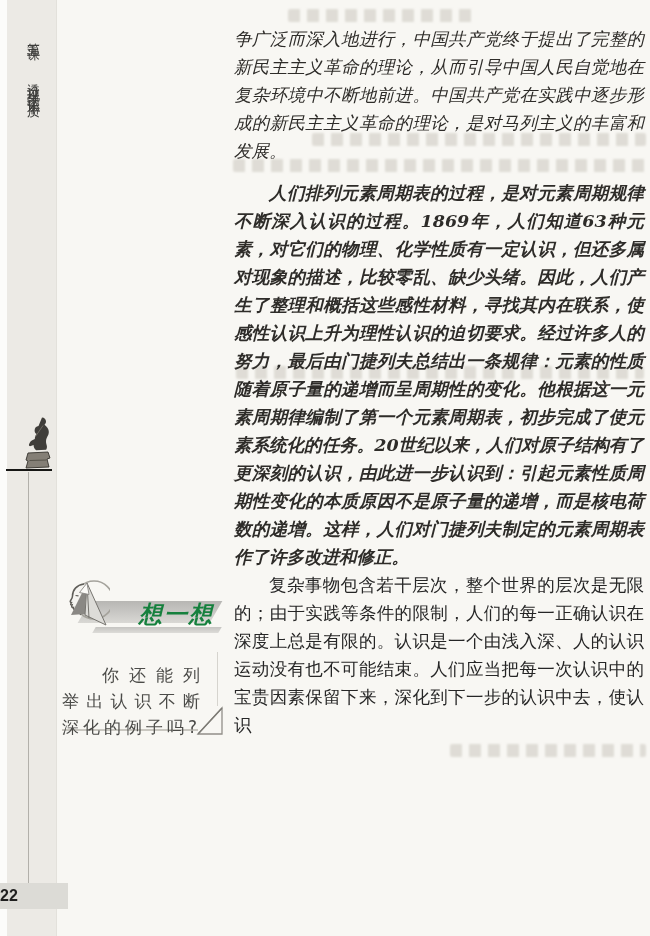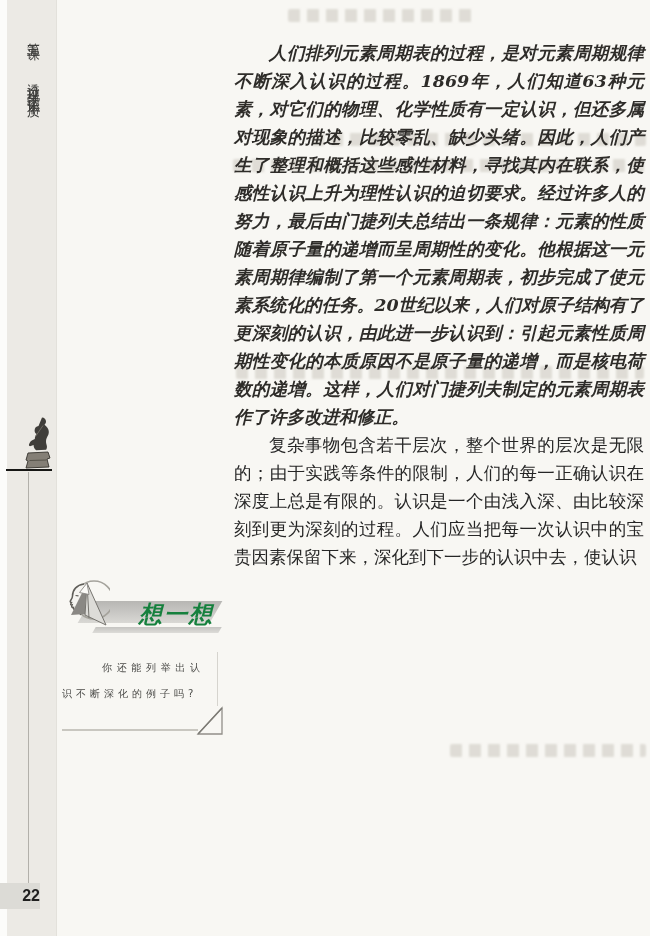--- a/index.html
+++ b/index.html
@@ -15,37 +15,37 @@
     position:absolute;left:24px;top:32px;height:560px;
     writing-mode:vertical-rl;text-orientation:upright;
     font-size:13px;letter-spacing:3px;color:#3c3c3a;
     font-family:"DejaVu Serif","Liberation Serif",serif;
   }
   .vtext span + span{margin-top:14px;}
   .statue{position:absolute;left:23px;top:416px;width:31px;height:54px;}
   .statue-baseline{position:absolute;left:6px;top:469px;width:46px;height:2.4px;background:#161614;}
   .vertical-rule{position:absolute;left:28px;top:472px;width:1.4px;height:411px;background:#b2b0aa;}
   .page-badge{
-    position:absolute;left:0;top:883px;width:40px;height:26px;background:#dcdbd6;
-    display:flex;align-items:center;justify-content:flex-end;padding-left:8px;box-sizing:border-box;
+    position:absolute;left:0;top:883px;width:68px;height:26px;background:#dcdbd6;
+    display:flex;align-items:center;justify-content:flex-start;box-sizing:border-box;
     font-family:"Liberation Sans","DejaVu Sans",sans-serif;font-weight:600;font-size:16px;color:#1f1f1f;
   }
   
   .band{position:absolute;transform:skewX(-30deg);background:linear-gradient(180deg,#b7b6b3,#d9d8d4);}
   .band-main{left:84px;top:601px;width:132px;height:22px;z-index:2;}
   .band-thin{left:94px;top:627px;width:126px;height:6px;background:linear-gradient(180deg,#c5c4c1,#dddcd8);z-index:2;}
   .think-title{
     position:absolute;left:139px;top:599px;z-index:3;
     font-family:"DejaVu Sans","Liberation Sans",sans-serif;
     font-style:italic;font-weight:700;font-size:23px;letter-spacing:2px;color:#15803d;
   }
   .think-icon{position:absolute;left:56px;top:574px;width:54px;height:66px;z-index:4;}
   .think-question{
     position:absolute;left:62px;top:645px;width:142px;z-index:2;
-    font-size:10px;line-height:26px;letter-spacing:4px;text-indent:40px;
+    font-size:17px;line-height:26px;letter-spacing:4px;text-indent:40px;
     color:#4b4b48;text-align:justify;word-break:break-all;
     font-family:"DejaVu Sans","Liberation Sans",sans-serif;
   }
   .think-bottom-line{position:absolute;left:62px;top:729px;width:136px;height:2px;background:#c9c7c0;filter:blur(.6px);}
   .think-right-line{position:absolute;left:217px;top:652px;width:1.2px;height:54px;background:#d6d4ce;}
   .page-curl{position:absolute;left:195px;top:700px;width:30px;height:36px;}
   
   .main-col{
     position:absolute;left:234px;top:25px;width:410px;z-index:2;
     font-size:17.5px;line-height:28px;color:#262626;
@@ -120,21 +120,22 @@
     <path d="M3 34 L27 8" stroke="#7d7b75" stroke-width="1.3" fill="none"></path>
   </svg>
 
   <div class="ghost g1"></div>
   <div class="ghost g2"></div>
   <div class="ghost g3"></div>
   <div class="ghost g4"></div>
   <div class="ghost g5"></div>
 
   <div class="main-col">
+    <p class="kai">争广泛而深入地进行，中国共产党终于提出了完整的新民主主义革命的理论，从而引导中国人民自觉地在复杂环境中不断地前进。中国共产党在实践中逐步形成的新民主主义革命的理论，是对马列主义的丰富和发展。</p>
     <p class="kai para-indent m-top-md">人们排列元素周期表的过程，是对元素周期规律不断深入认识的过程。1869年，人们知道63种元素，对它们的物理、化学性质有一定认识，但还多属对现象的描述，比较零乱、缺少头绪。因此，人们产生了整理和概括这些感性材料，寻找其内在联系，使感性认识上升为理性认识的迫切要求。经过许多人的努力，最后由门捷列夫总结出一条规律：元素的性质随着原子量的递增而呈周期性的变化。他根据这一元素周期律编制了第一个元素周期表，初步完成了使元素系统化的任务。20世纪以来，人们对原子结构有了更深刻的认识，由此进一步认识到：引起元素性质周期性变化的本质原因不是原子量的递增，而是核电荷数的递增。这样，人们对门捷列夫制定的元素周期表作了许多改进和修正。</p>
-    <p class="para-indent">复杂事物包含若干层次，整个世界的层次是无限的；由于实践等条件的限制，人们的每一正确认识在深度上总是有限的。认识是一个由浅入深、由比较深刻到更为深刻的过程。人们应当把每一次认识中的宝贵因素保留下来，深化到下一步的认识中去，使认识</p>
+    <p class="para-indent">复杂事物包含若干层次，整个世界的层次是无限的；由于实践等条件的限制，人们的每一正确认识在深度上总是有限的。认识是一个由浅入深、人的认识运动没有也不可能结束。人们应当把每一次认识中的宝贵因素保留下来，深化到下一步的认识中去，使认识</p>
   </div>
 
   <div class="page-badge">
     <span>22</span>
   </div>
 
 </div>
 
 </body></html>

